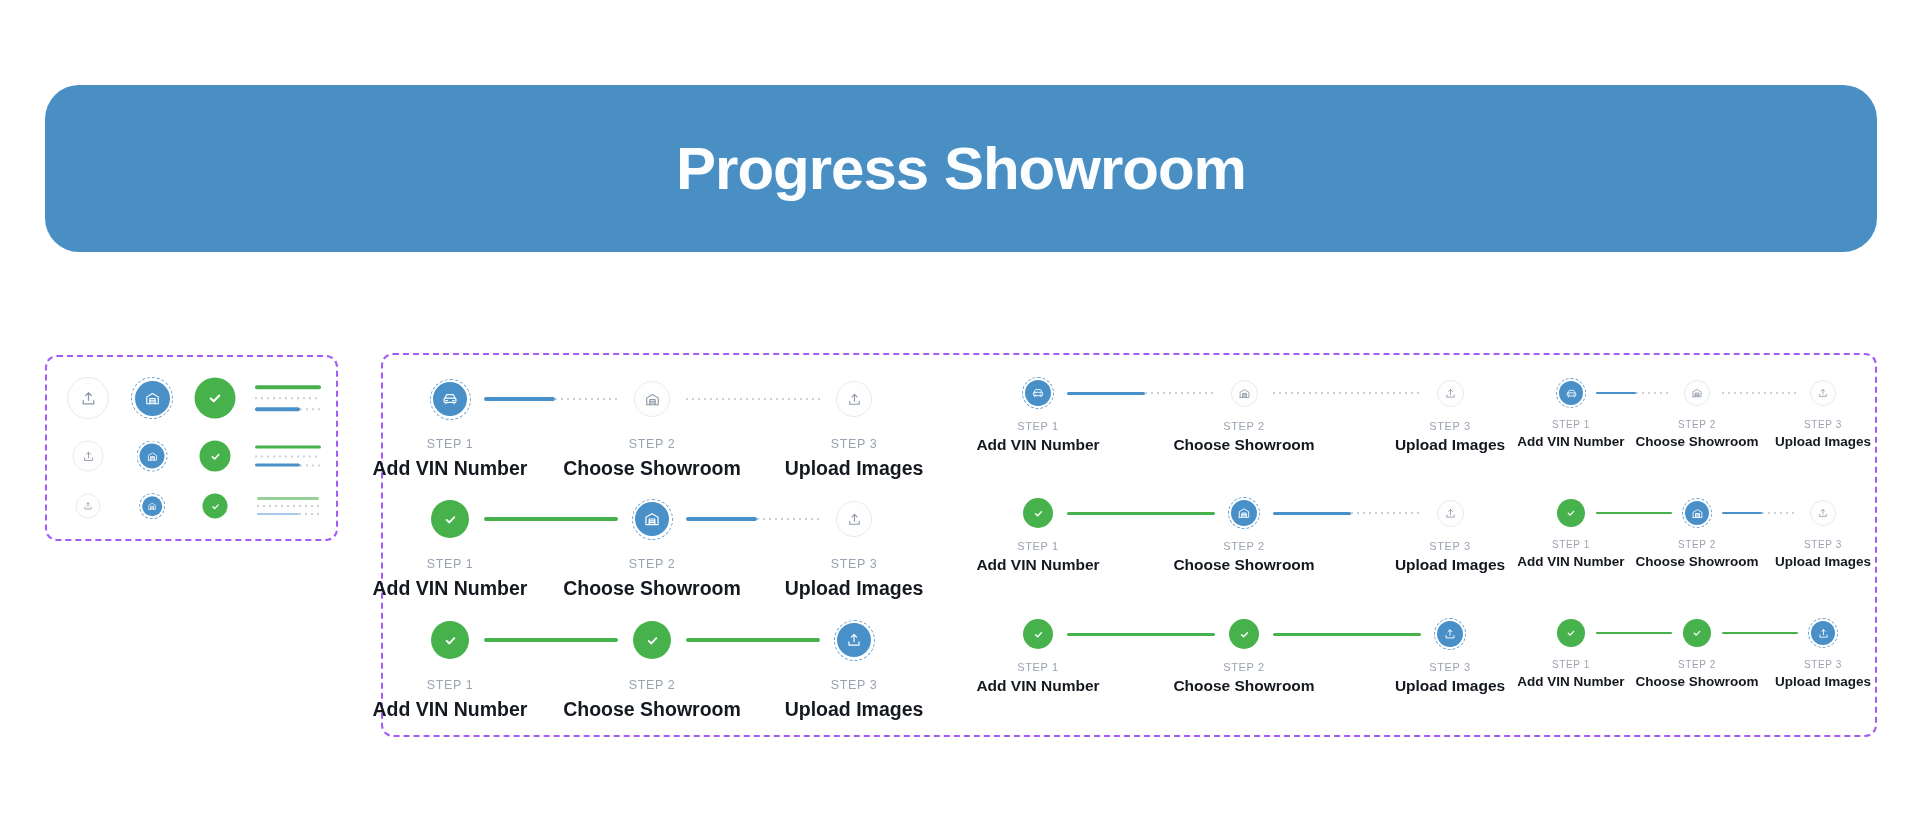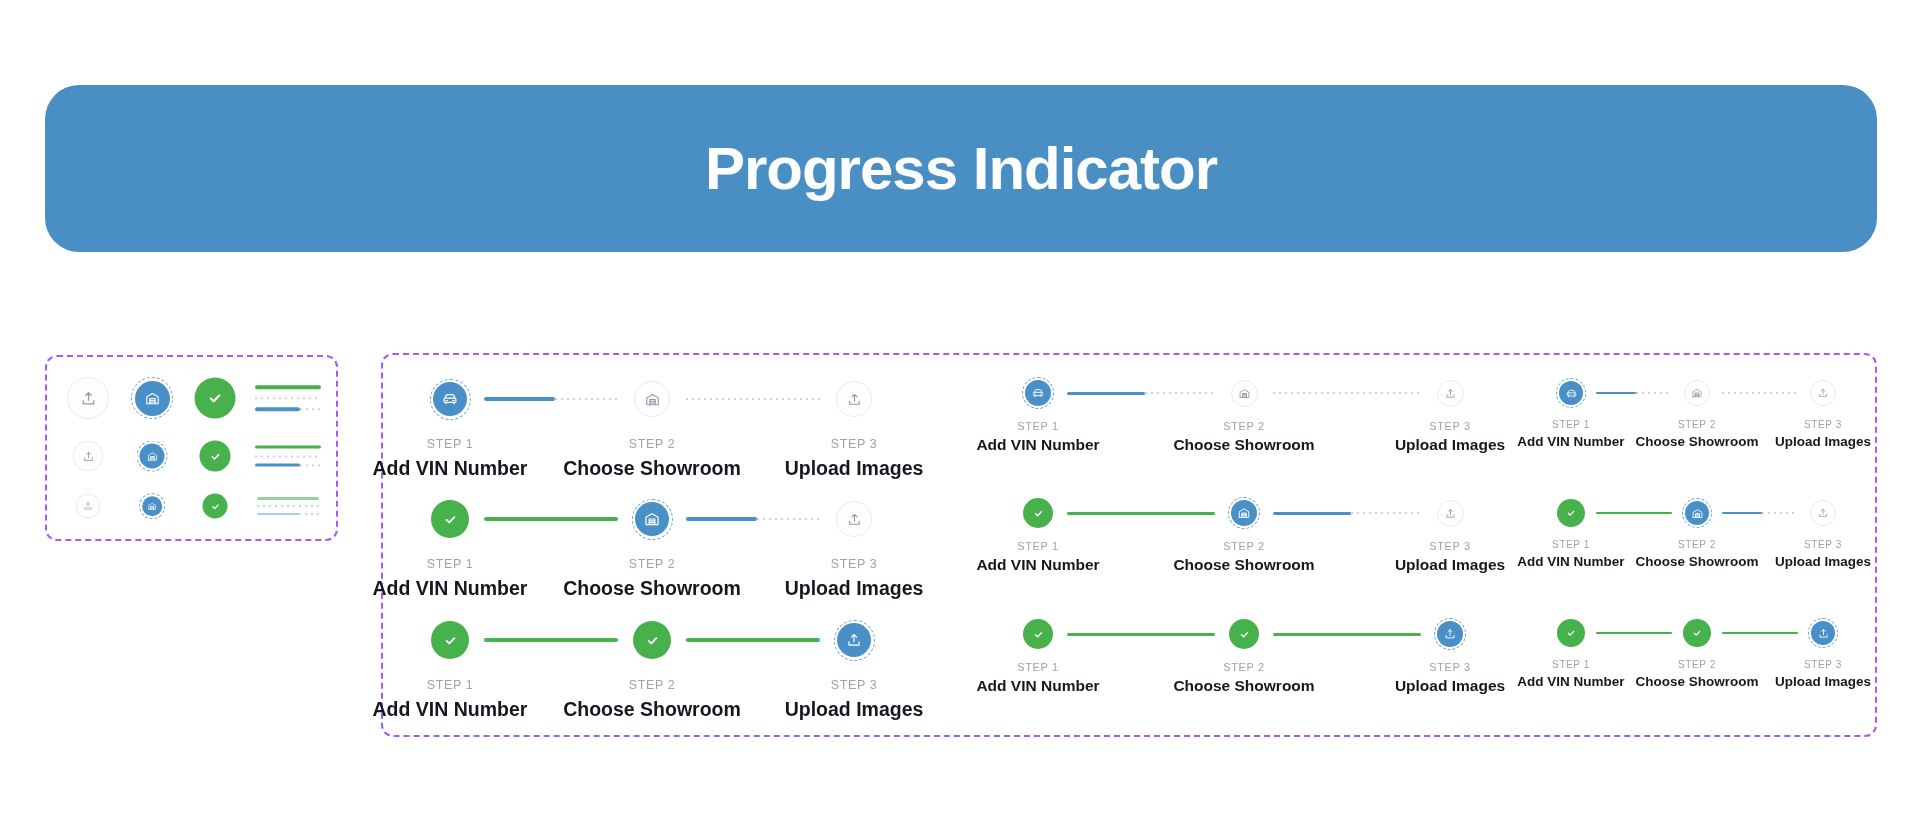--- a/index.html
+++ b/index.html
@@ -37,21 +37,21 @@
   .ttl { display:block; color:#14181F; font-weight:700; }
 
   .line-stack { display:flex; flex-direction:column; }
   .line-stack .row-line { display:flex; align-items:center; width:100%; }
 </style>
 </head>
 <body>
 
 <div class="page">
   <div class="banner">
-    <h1>Progress Indicator</h1>
+    <h1>Progress Showroom</h1>
   </div>
   <div id="legend" class="dashed-panel">
       <div class="cell" style="left: 41px; top: 41px;">
         <div class="circle c-upcoming" style="height: 42px; width: 42px;">
           <svg width="19" height="19" viewBox="0 0 24 24" fill="none" stroke="#8E99A8" stroke-width="1.6" stroke-linecap="round" stroke-linejoin="round" style="color:#8E99A8">
             <path d="M12 14.3 V5 M8.5 8.2 L12 4.7 L15.5 8.2"></path>
             <path d="M5.3 14.6 V18.7 H18.7 V14.6"></path>
           </svg>
         </div>
       </div>

